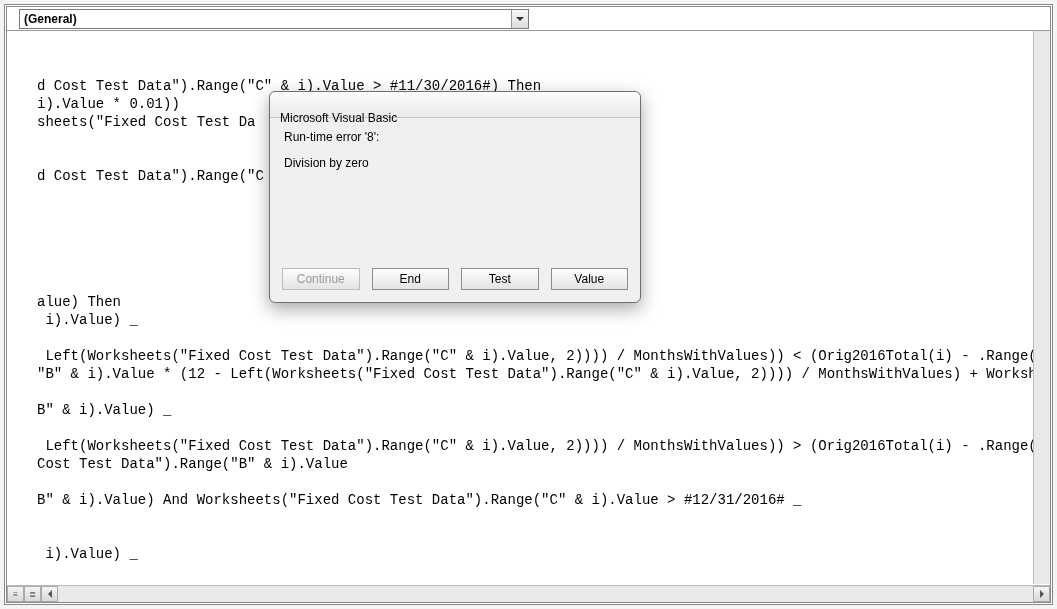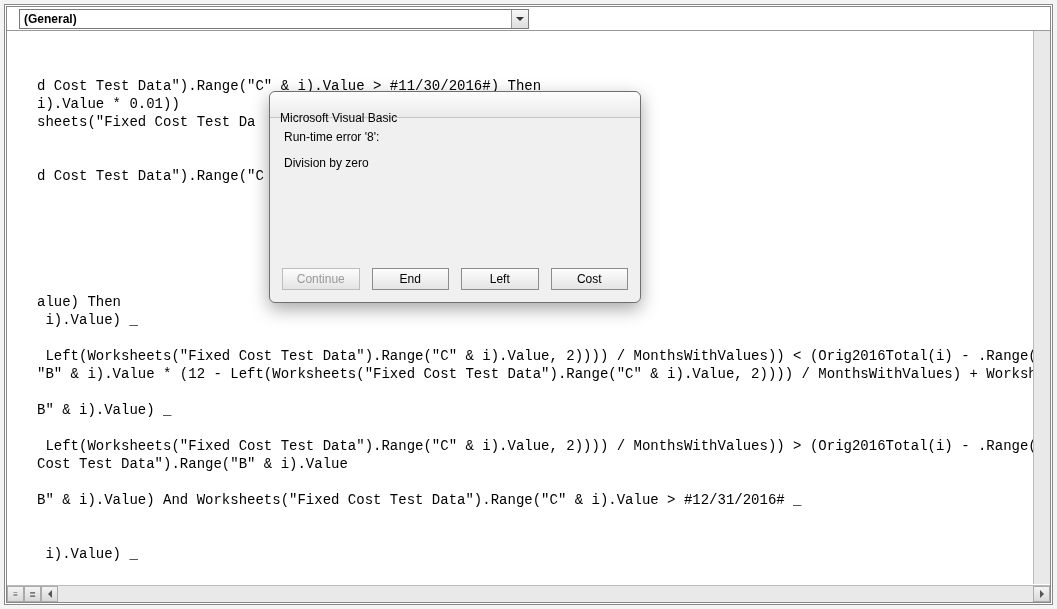--- a/index.html
+++ b/index.html
@@ -215,18 +215,18 @@
 
   <div class="dialog">
     <div class="dialog-title">Microsoft Visual Basic</div>
     <div class="dialog-body">
       <div>Run-time error '8':</div>
       <div class="msg-line2">Division by zero</div>
     </div>
     <div class="dialog-buttons">
       <div class="dlg-btn disabled">Continue</div>
       <div class="dlg-btn">End</div>
-      <div class="dlg-btn">Left</div>
-      <div class="dlg-btn">Cost</div>
+      <div class="dlg-btn">Test</div>
+      <div class="dlg-btn">Value</div>
     </div>
   </div>
 
 </div>
 
 </body></html>

